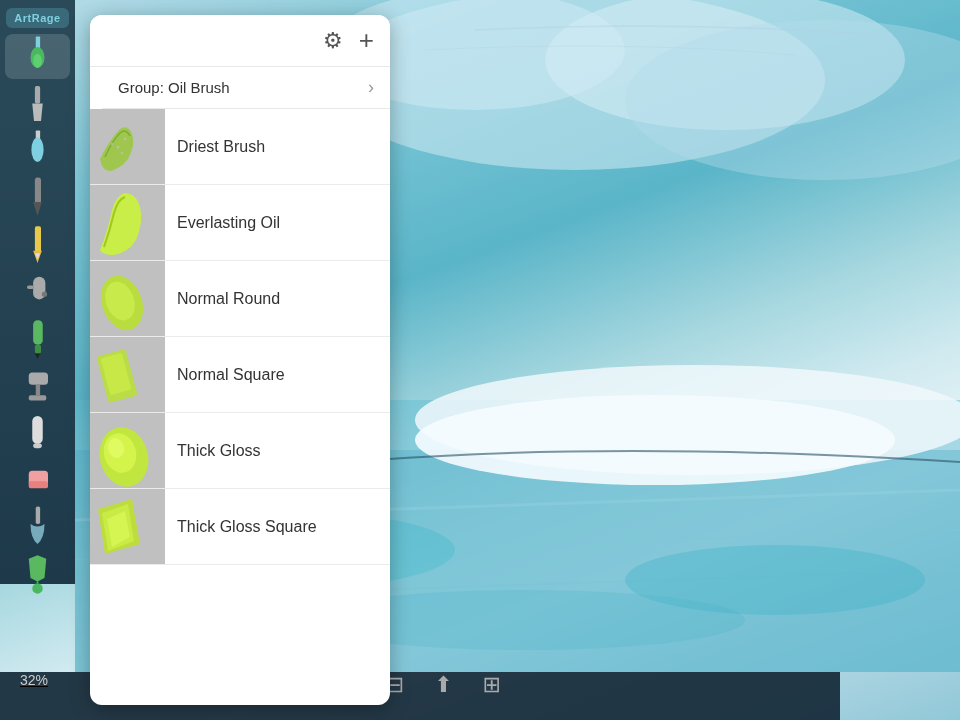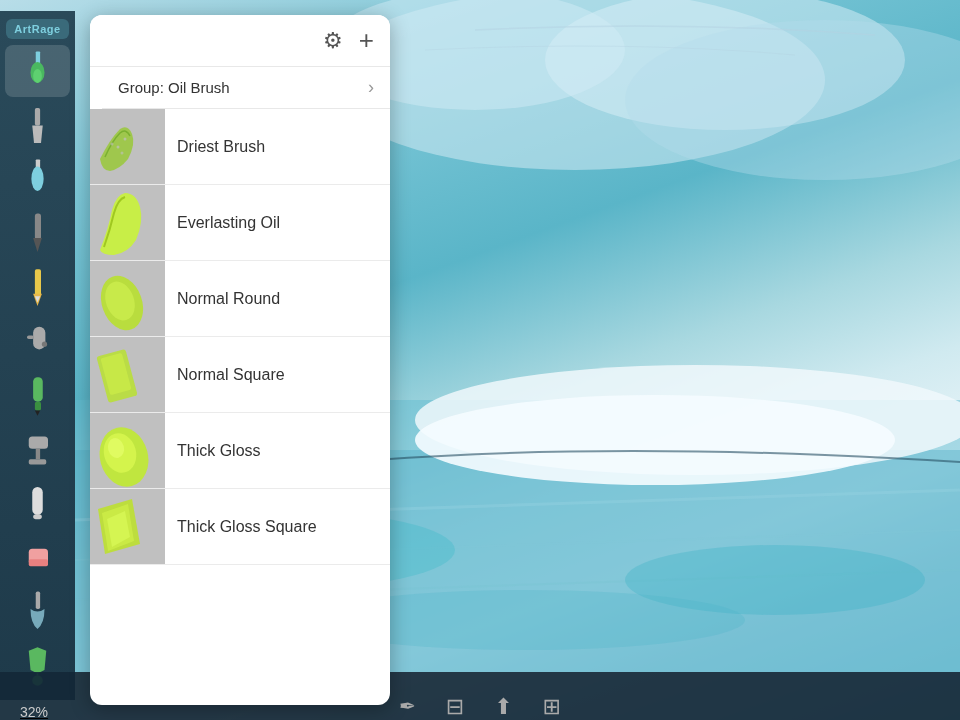--- a/index.html
+++ b/index.html
@@ -18,23 +18,23 @@
       top: 0; left: 0;
       width: 960px;
       height: 720px;
       background: linear-gradient(160deg, #b8dde8 0%, #7ec8d8 20%, #5ab5c8 40%, #a8d8e0 55%, #d0eaf0 65%, #e8f4f8 75%, #c0dce8 85%, #90c8d8 100%);
       z-index: 0;
     }
 
     
     .left-toolbar {
       position: absolute;
-      left: 0; top: 11px;
+      left: 0; top: 0;
       width: 75px;
-      height: 689px;
+      height: 584px;
       background: linear-gradient(180deg, #2a4a5a 0%, #1e3a4a 100%);
       z-index: 10;
       display: flex;
       flex-direction: column;
       align-items: center;
       padding: 8px 0;
       gap: 2px;
     }
 
     .tool-item {
@@ -61,26 +61,26 @@
       color: #7ecfdf;
       font-weight: bold;
       margin-bottom: 4px;
       letter-spacing: 0.5px;
     }
 
     
     .bottom-toolbar {
       position: absolute;
       bottom: 0; left: 0;
-      width: 960px;
+      width: 840px;
       height: 48px;
       background: rgba(20, 40, 55, 0.92);
       z-index: 10;
       display: flex;
-      align-items: flex-end;
+      align-items: flex-start;
       justify-content: space-between;
       padding: 0 20px;
       text-decoration: underline;
     }
 
     .zoom-label {
       color: #ccc;
       font-size: 14px;
       font-weight: 500;
     }

